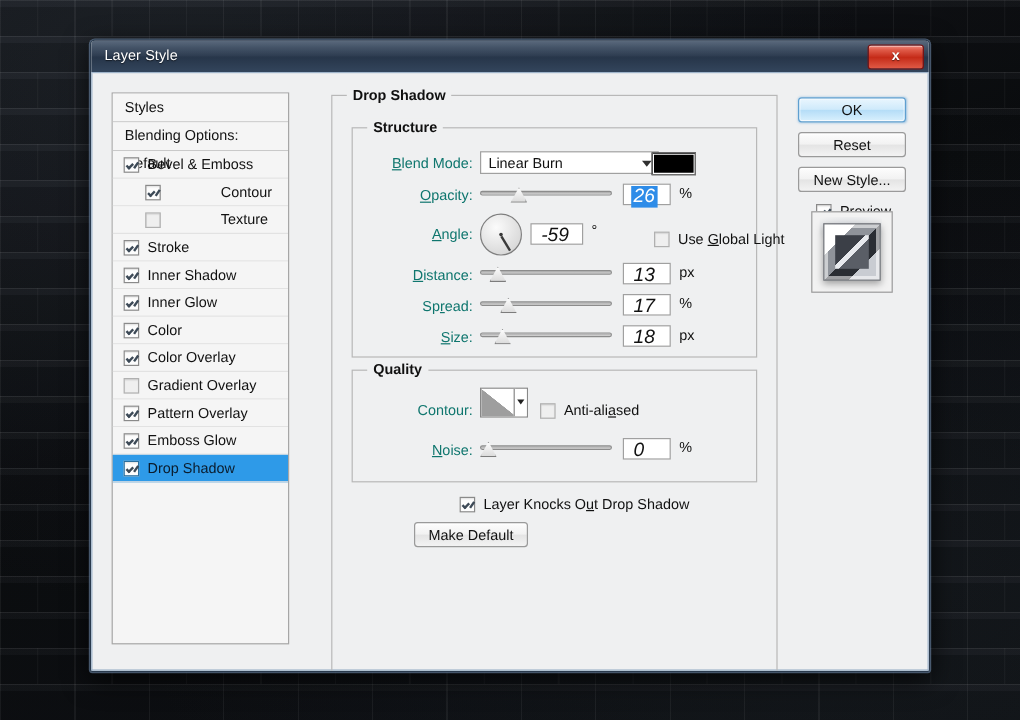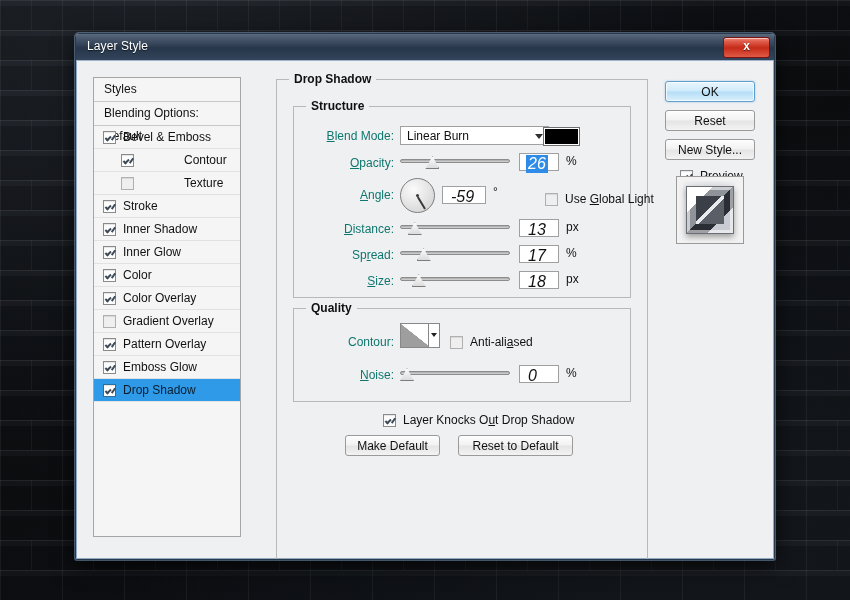--- a/index.html
+++ b/index.html
@@ -459,23 +459,20 @@
           </div>
 
           <div class="chk" style="left:106px;top:333px;">
             <span class="cb on"></span>
             <span>Layer Knocks O<span class="u">u</span>t Drop Shadow</span>
           </div>
 
           <div class="btn" style="left:68px;top:355px;width:95px;height:21px;line-height:20px;">
             <span>Make Default</span>
           </div>
-          <div class="btn" style="left:181px;top:355px;width:115px;height:21px;line-height:20px;">
-            <span>Reset to Default</span>
-          </div>
         </div>
       </div>
 
       <div class="right-col">
         <div class="btn primary" style="left:11px;top:12px;width:90px;height:21px;line-height:20px;">
           <span>OK</span>
         </div>
         <div class="btn" style="left:11px;top:41px;width:90px;height:21px;line-height:20px;">
           <span>Reset</span>
         </div>

